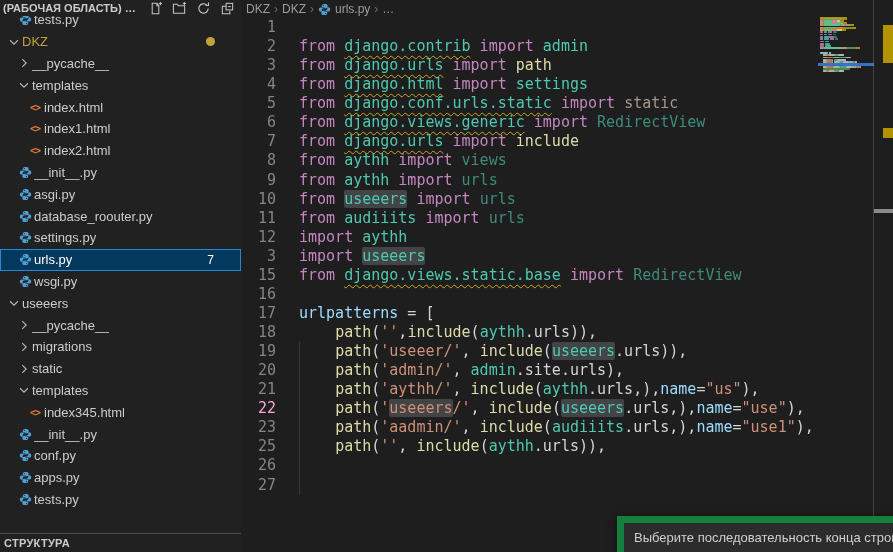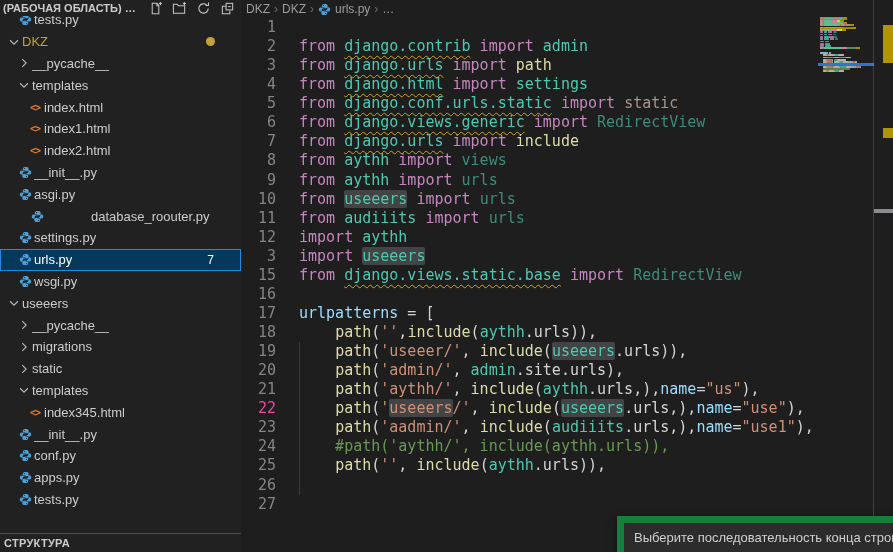--- a/index.html
+++ b/index.html
@@ -25,21 +25,21 @@
                color:#cccccc;background:#212122;z-index:6;padding-left:4px}
 
   
   .editor{position:absolute;left:241px;top:0;right:0;bottom:0;background:#1e1e1e}
   .breadcrumbs{height:18px;display:flex;align-items:center;font-size:12px;color:#9d9d9d;padding-left:5px}
   .bc-item{display:flex;align-items:center;gap:4px;cursor:pointer}
   .bc-sep{color:#6e6e6e;margin:0 4px;font-size:12px}
   .code{position:absolute;top:18px;left:0;right:75px;font:15px/19.07px "DejaVu Sans Mono",monospace}
   .code-line{height:19.07px;display:flex;white-space:pre}
   .gutter{width:35px;text-align:right;color:#858585;flex:none}
-  .gutter.cur{color:#ec4899}
+  .gutter.cur{color:#f9a8d4}
   .ltext{margin-left:23px}
   .squiggle{text-decoration:underline wavy #c8a820;text-decoration-thickness:1px;text-underline-offset:4px;
             text-decoration-skip-ink:none}
   .word-hl{background:rgba(99,101,103,.55);border-radius:2px}
   .indent-guide{position:absolute;width:1px;background:#3a3a3a}
 
   
   .minimap{position:absolute;top:0;bottom:0;left:577px;width:56px;overflow:hidden;cursor:pointer}
   .mm-bar{position:absolute;height:1.8px;border-radius:.5px;opacity:.8}
   .mm-warn{position:absolute;height:2.3px;opacity:.95}
@@ -137,21 +137,21 @@
         <span class="ficon">
           <span style="display: inline-flex; align-items: center; justify-content: center;">
             <svg width="13" height="13" viewBox="0 0 16 16">
               <path fill="#4e9fd4" d="M7.9 1.2c-1.9 0-3.2.8-3.2 2.3v1.3H8v.6H3.4C1.9 5.4 1 6.5 1 8.1s.9 2.7 2.4 2.7h1.1V9.2c0-1.5 1.3-2.6 2.8-2.6h2.4c1.2 0 2.2-1 2.2-2.2V3.5c0-1.5-1.3-2.3-3-2.3h-1zM6.7 2.4a.7.7 0 1 1 0 1.4.7.7 0 0 1 0-1.4z"></path>
               <path fill="#4e9fd4" d="M8.1 14.8c1.9 0 3.2-.8 3.2-2.3v-1.3H8v-.6h4.6c1.5 0 2.4-1.1 2.4-2.7s-.9-2.7-2.4-2.7h-1.1v1.6c0 1.5-1.3 2.6-2.8 2.6H6.3c-1.2 0-2.2 1-2.2 2.2v.9c0 1.5 1.3 2.3 3 2.3h1zm1.2-1.2a.7.7 0 1 1 0-1.4.7.7 0 0 1 0 1.4z"></path>
             </svg>
           </span>
         </span>
         <span class="tlabel">asgi.py</span>
       </div>
-      <div class="tree-row" style="padding-left: 28px; gap: 45px;">
+      <div class="tree-row" style="padding-left: 16px;">
         <span class="ficon">
           <span style="display: inline-flex; align-items: center; justify-content: center;">
             <svg width="13" height="13" viewBox="0 0 16 16">
               <path fill="#4e9fd4" d="M7.9 1.2c-1.9 0-3.2.8-3.2 2.3v1.3H8v.6H3.4C1.9 5.4 1 6.5 1 8.1s.9 2.7 2.4 2.7h1.1V9.2c0-1.5 1.3-2.6 2.8-2.6h2.4c1.2 0 2.2-1 2.2-2.2V3.5c0-1.5-1.3-2.3-3-2.3h-1zM6.7 2.4a.7.7 0 1 1 0 1.4.7.7 0 0 1 0-1.4z"></path>
               <path fill="#4e9fd4" d="M8.1 14.8c1.9 0 3.2-.8 3.2-2.3v-1.3H8v-.6h4.6c1.5 0 2.4-1.1 2.4-2.7s-.9-2.7-2.4-2.7h-1.1v1.6c0 1.5-1.3 2.6-2.8 2.6H6.3c-1.2 0-2.2 1-2.2 2.2v.9c0 1.5 1.3 2.3 3 2.3h1zm1.2-1.2a.7.7 0 1 1 0-1.4.7.7 0 0 1 0 1.4z"></path>
             </svg>
           </span>
         </span>
         <span class="tlabel">database_roouter.py</span>
       </div>
@@ -376,21 +376,20 @@
       <div class="code-line"><div class="gutter">3</div><div class="ltext"><span style="color: rgb(197, 134, 192);">import </span><span class="word-hl" style="color: rgb(78, 201, 176);">useeers</span></div></div>
       <div class="code-line"><div class="gutter">15</div><div class="ltext"><span style="color: rgb(197, 134, 192);">from </span><span class="squiggle " style="color: rgb(78, 201, 176);">django.views.static.base</span><span style="color: rgb(197, 134, 192);"> import </span><span style="color: rgb(62, 139, 121);">RedirectView</span></div></div>
       <div class="code-line"><div class="gutter">16</div><div class="ltext"></div></div>
       <div class="code-line"><div class="gutter">17</div><div class="ltext"><span style="color: rgb(156, 220, 254);">urlpatterns</span><span style="color: rgb(212, 212, 212);"> = [</span></div></div>
       <div class="code-line"><div class="gutter">18</div><div class="ltext"><span style="color: rgb(212, 212, 212);">    </span><span style="color: rgb(220, 220, 170);">path</span><span style="color: rgb(212, 212, 212);">(</span><span style="color: rgb(206, 145, 120);">''</span><span style="color: rgb(212, 212, 212);">,</span><span style="color: rgb(220, 220, 170);">include</span><span style="color: rgb(212, 212, 212);">(</span><span style="color: rgb(78, 201, 176);">aythh</span><span style="color: rgb(212, 212, 212);">.urls)),</span></div></div>
       <div class="code-line"><div class="gutter">19</div><div class="ltext"><span style="color: rgb(212, 212, 212);">    </span><span style="color: rgb(220, 220, 170);">path</span><span style="color: rgb(212, 212, 212);">(</span><span style="color: rgb(206, 145, 120);">'useeer/'</span><span style="color: rgb(212, 212, 212);">, </span><span style="color: rgb(220, 220, 170);">include</span><span style="color: rgb(212, 212, 212);">(</span><span class="word-hl" style="color: rgb(78, 201, 176);">useeers</span><span style="color: rgb(212, 212, 212);">.urls)),</span></div></div>
       <div class="code-line"><div class="gutter">20</div><div class="ltext"><span style="color: rgb(212, 212, 212);">    </span><span style="color: rgb(220, 220, 170);">path</span><span style="color: rgb(212, 212, 212);">(</span><span style="color: rgb(206, 145, 120);">'admin/'</span><span style="color: rgb(212, 212, 212);">, </span><span style="color: rgb(78, 201, 176);">admin</span><span style="color: rgb(212, 212, 212);">.site.urls),</span></div></div>
       <div class="code-line"><div class="gutter">21</div><div class="ltext"><span style="color: rgb(212, 212, 212);">    </span><span style="color: rgb(220, 220, 170);">path</span><span style="color: rgb(212, 212, 212);">(</span><span style="color: rgb(206, 145, 120);">'aythh/'</span><span style="color: rgb(212, 212, 212);">, </span><span style="color: rgb(220, 220, 170);">include</span><span style="color: rgb(212, 212, 212);">(</span><span style="color: rgb(78, 201, 176);">aythh</span><span style="color: rgb(212, 212, 212);">.urls,),</span><span style="color: rgb(156, 220, 254);">name</span><span style="color: rgb(212, 212, 212);">=</span><span style="color: rgb(206, 145, 120);">"us"</span><span style="color: rgb(212, 212, 212);">),</span></div></div>
       <div class="code-line"><div class="gutter cur">22</div><div class="ltext"><span style="color: rgb(212, 212, 212);">    </span><span style="color: rgb(220, 220, 170);">path</span><span style="color: rgb(212, 212, 212);">(</span><span style="color: rgb(206, 145, 120);">'</span><span class="word-hl" style="color: rgb(206, 145, 120);">useeers</span><span style="color: rgb(206, 145, 120);">/'</span><span style="color: rgb(212, 212, 212);">, </span><span style="color: rgb(220, 220, 170);">include</span><span style="color: rgb(212, 212, 212);">(</span><span class="word-hl" style="color: rgb(78, 201, 176);">useeers</span><span style="color: rgb(212, 212, 212);">.urls,),</span><span style="color: rgb(156, 220, 254);">name</span><span style="color: rgb(212, 212, 212);">=</span><span style="color: rgb(206, 145, 120);">"use"</span><span style="color: rgb(212, 212, 212);">),</span></div></div>
       <div class="code-line"><div class="gutter">23</div><div class="ltext"><span style="color: rgb(212, 212, 212);">    </span><span style="color: rgb(220, 220, 170);">path</span><span style="color: rgb(212, 212, 212);">(</span><span style="color: rgb(206, 145, 120);">'aadmin/'</span><span style="color: rgb(212, 212, 212);">, </span><span style="color: rgb(220, 220, 170);">include</span><span style="color: rgb(212, 212, 212);">(</span><span style="color: rgb(78, 201, 176);">audiiits</span><span style="color: rgb(212, 212, 212);">.urls,),</span><span style="color: rgb(156, 220, 254);">name</span><span style="color: rgb(212, 212, 212);">=</span><span style="color: rgb(206, 145, 120);">"use1"</span><span style="color: rgb(212, 212, 212);">),</span></div></div>
-      <div class="code-line"><div class="gutter">24</div><div class="ltext"><span style="color: rgb(106, 153, 85);">    #path('aythh/', include(aythh.urls)),</span></div></div>
       <div class="code-line"><div class="gutter">25</div><div class="ltext"><span style="color: rgb(212, 212, 212);">    </span><span style="color: rgb(220, 220, 170);">path</span><span style="color: rgb(212, 212, 212);">(</span><span style="color: rgb(206, 145, 120);">''</span><span style="color: rgb(212, 212, 212);">, </span><span style="color: rgb(220, 220, 170);">include</span><span style="color: rgb(212, 212, 212);">(</span><span style="color: rgb(78, 201, 176);">aythh</span><span style="color: rgb(212, 212, 212);">.urls)),</span></div></div>
       <div class="code-line"><div class="gutter">26</div><div class="ltext"></div></div>
       <div class="code-line"><div class="gutter">27</div><div class="ltext"></div></div>
     </div>
   <div class="minimap" id="minimap">
       <div class="mm-warn" style="left: 2px; top: 17.3px; width: 27.04px; background: rgb(178, 148, 0);"></div>
       <div class="mm-bar" style="left: 2px; top: 17.5px; width: 2.88px; background: rgb(197, 134, 192);"></div>
       <div class="mm-bar" style="left: 5.6px; top: 17.5px; width: 10.08px; background: rgb(78, 201, 176);"></div>
       <div class="mm-bar" style="left: 16.4px; top: 17.5px; width: 4.32px; background: rgb(197, 134, 192);"></div>
       <div class="mm-bar" style="left: 21.44px; top: 17.5px; width: 3.6px; background: rgb(78, 201, 176);"></div>

